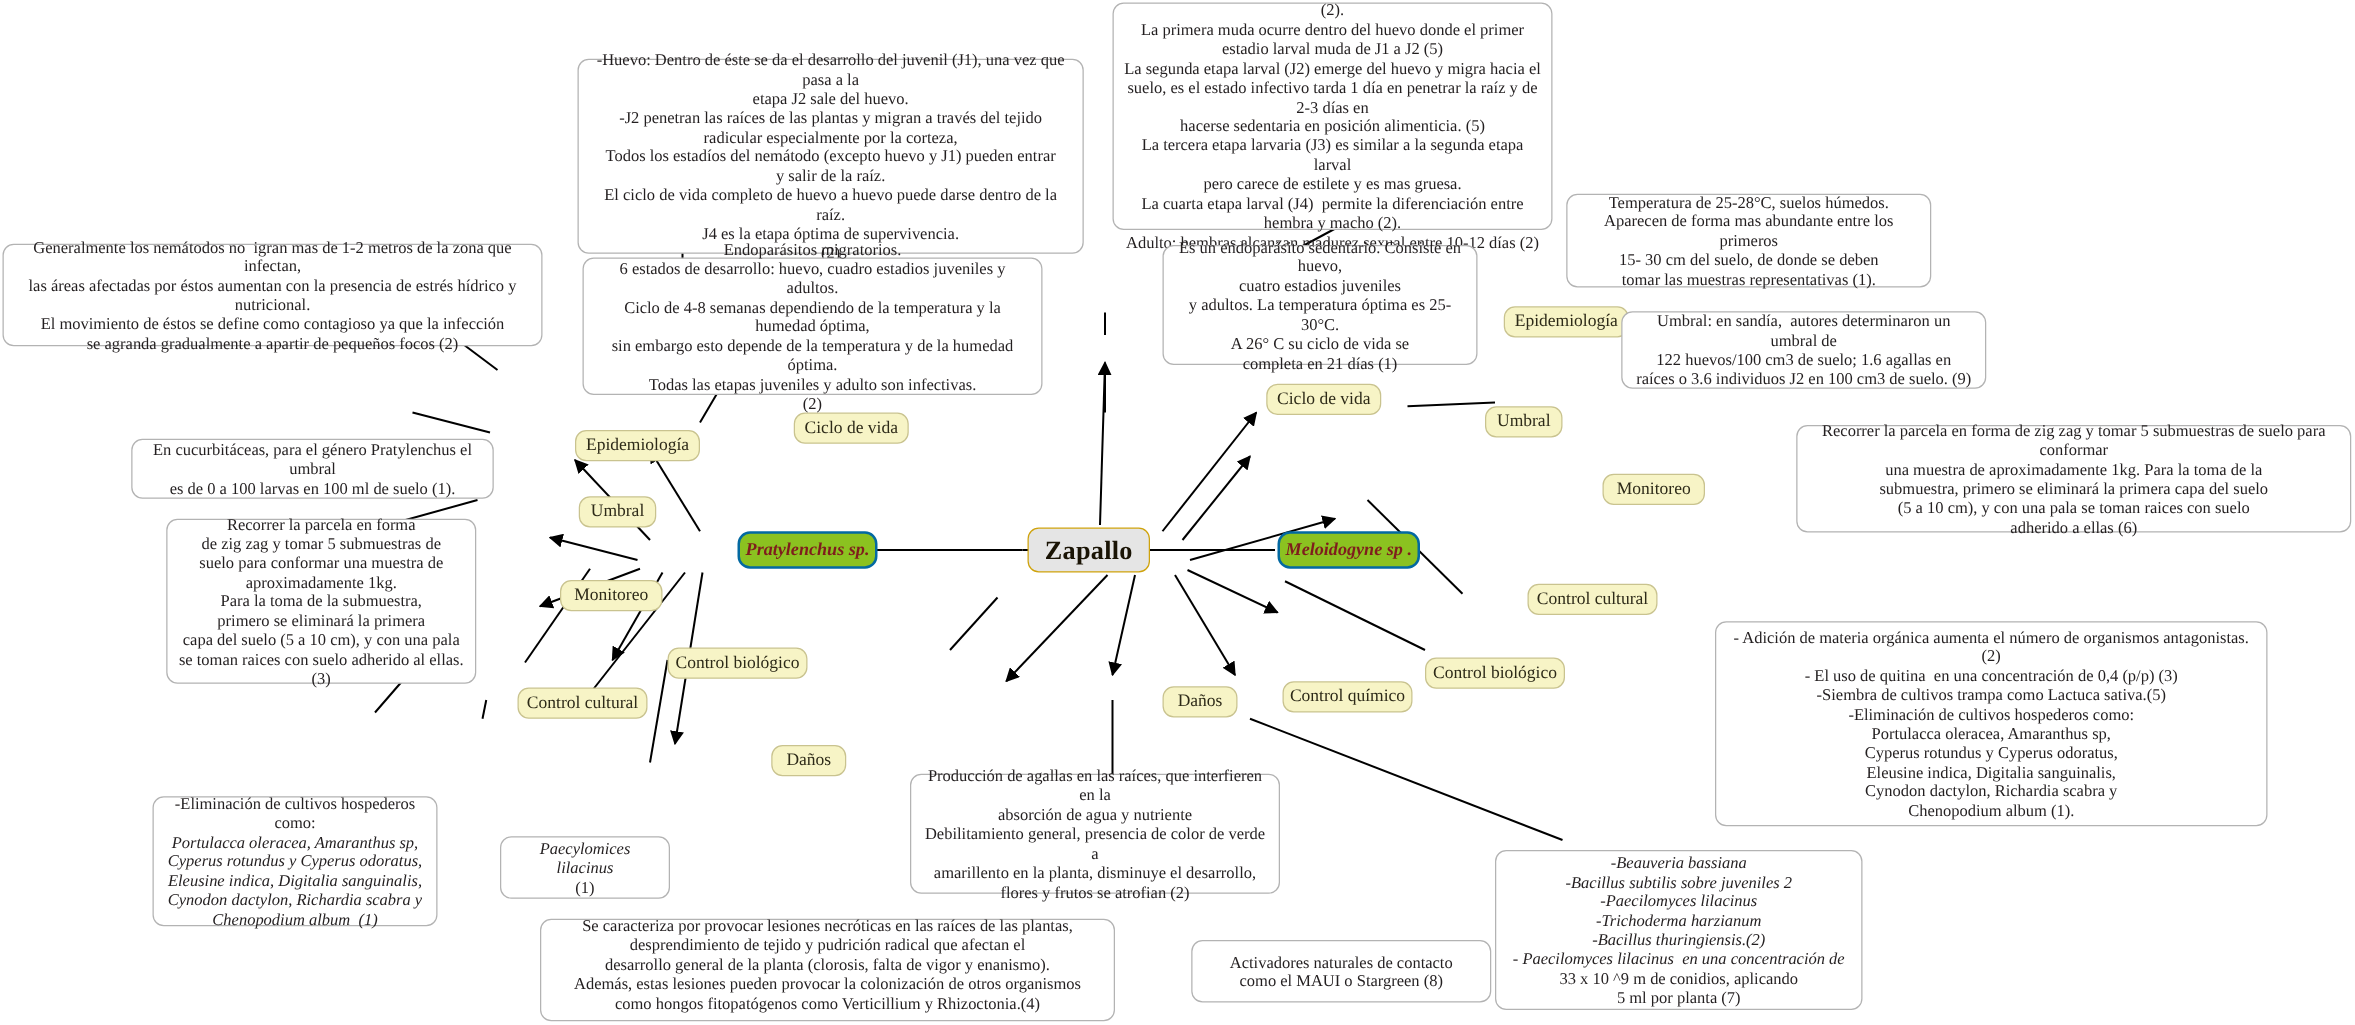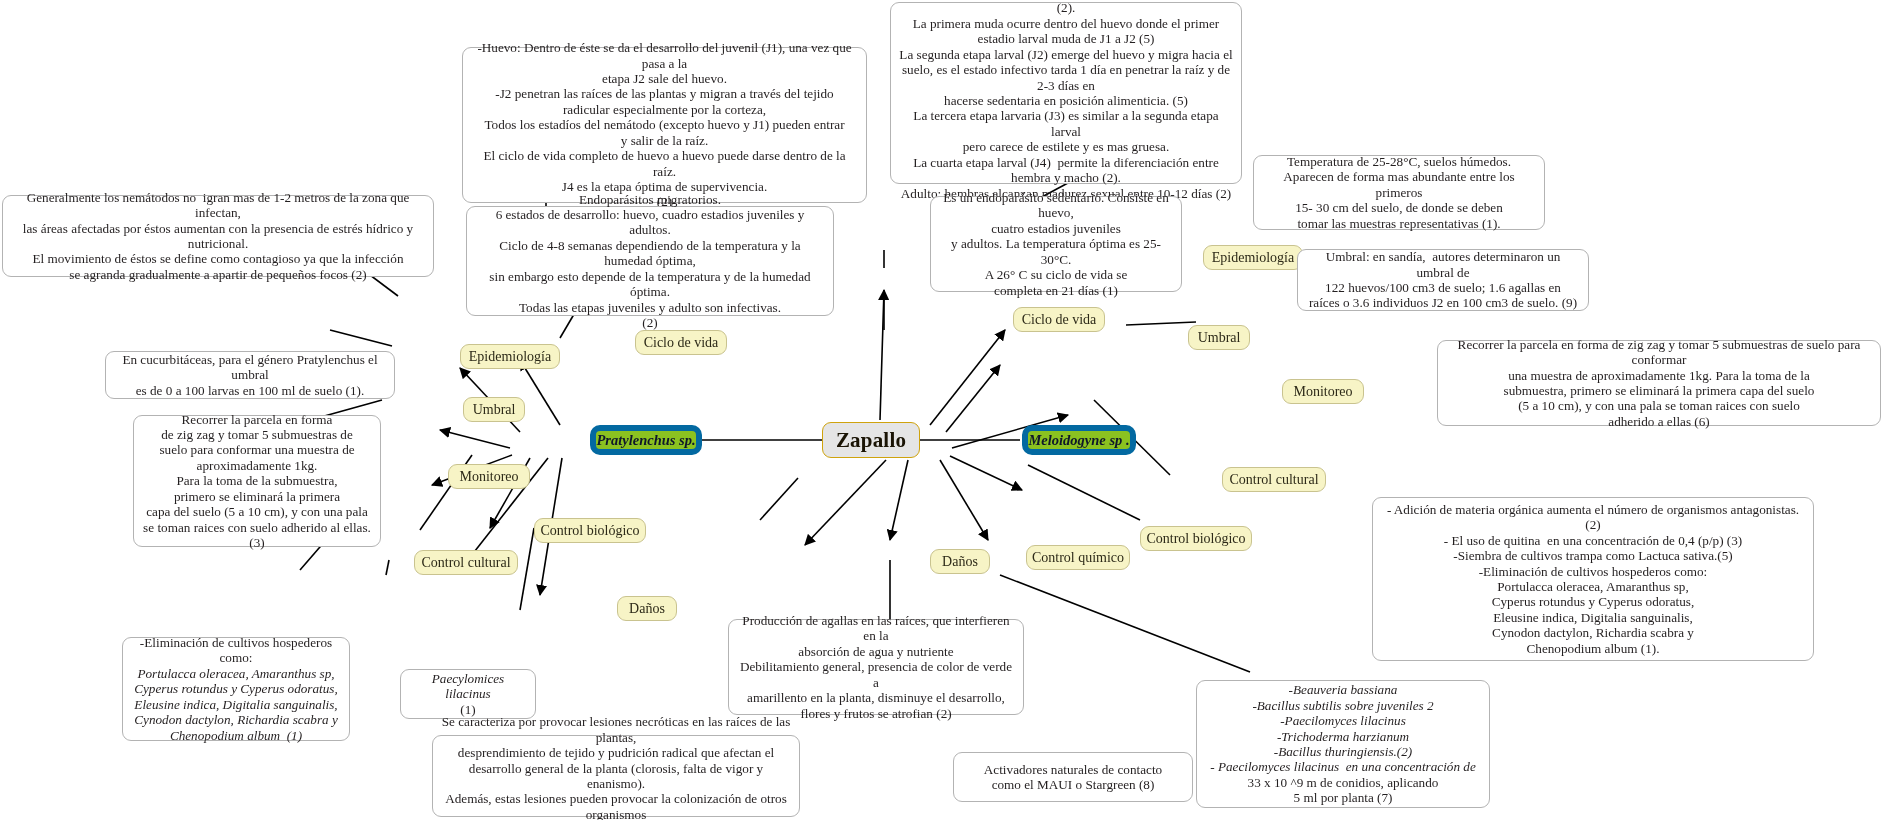--- a/index.html
+++ b/index.html
@@ -51,26 +51,26 @@
     text-align:center;
     display:flex;
     align-items:center;
     justify-content:center;
     padding:4px 10px;
     white-space:nowrap;
   }
   
   .green{
     background:#8bc220;
-    border:6px solid #0369a1;
+    border:2px solid #0369a1;
     border-radius:10px;
     font-size:14.5px;
     font-style:italic;
     font-weight:bold;
-    color:#0f172a;
+    color:#7f1d1d;
     text-align:center;
     display:flex;
     align-items:center;
     justify-content:center;
     padding:5px 12px;
     white-space:nowrap;
     font-family:Liberation Serif, serif;
   }
   
   .root{
@@ -380,21 +380,21 @@
     </div>
   </div>
 
   <div class="node tbox" style="left:400px; top:669px; width:136px; height:50px;">
     <div class="inner">
       <span class="ln it">Paecylomices lilacinus</span>
       <span class="ln">(1)</span>
     </div>
   </div>
 
-  <div class="node tbox" style="left:432px; top:735px; width:368px; height:82px;">
+  <div class="node tbox" style="left:432px; top:735px; width:460px; height:82px;align-items:flex-end;">
     <div class="inner">
       <span class="ln">Se caracteriza por provocar lesiones necróticas en las raíces de las plantas,</span>
       <span class="ln">desprendimiento de tejido y pudrición radical que afectan el</span>
       <span class="ln">desarrollo general de la planta (clorosis, falta de vigor y enanismo).</span>
       <span class="ln">Además, estas lesiones pueden provocar la colonización de otros organismos</span>
       <span class="ln">como hongos fitopatógenos como Verticillium y Rhizoctonia.(4)</span>
     </div>
   </div>
 
 </div>

